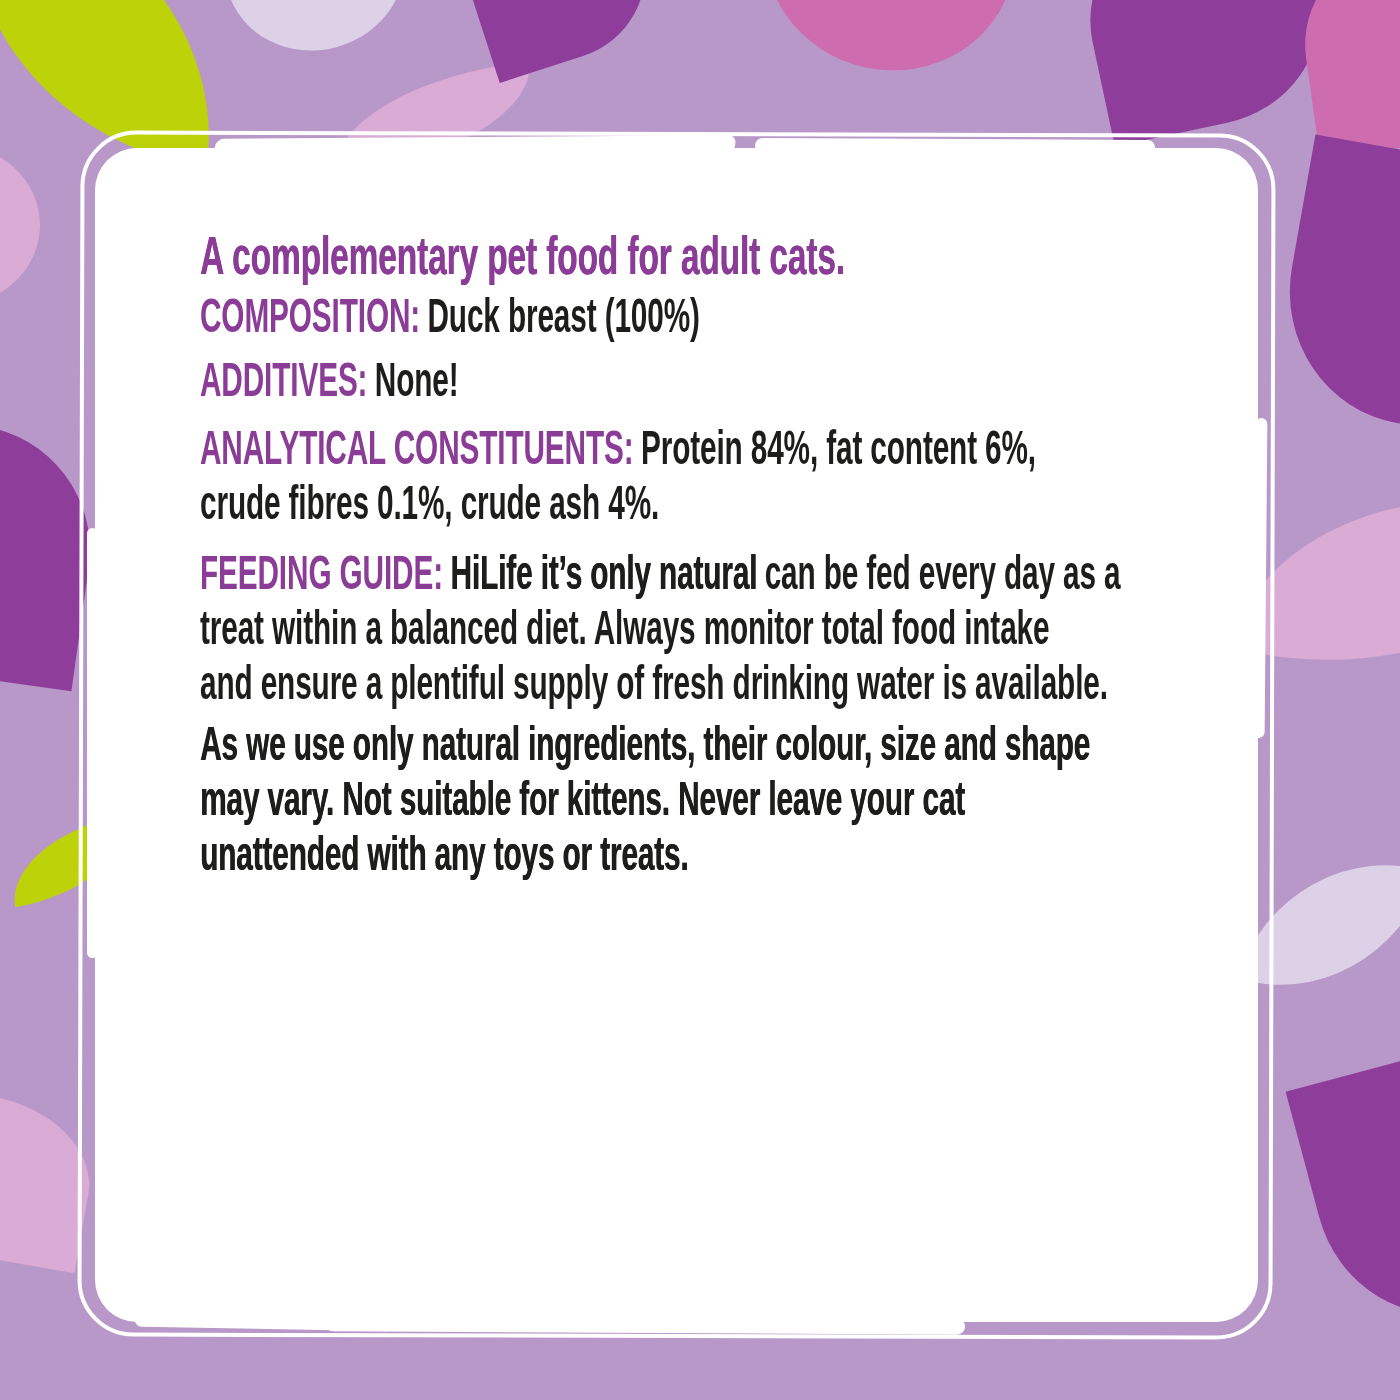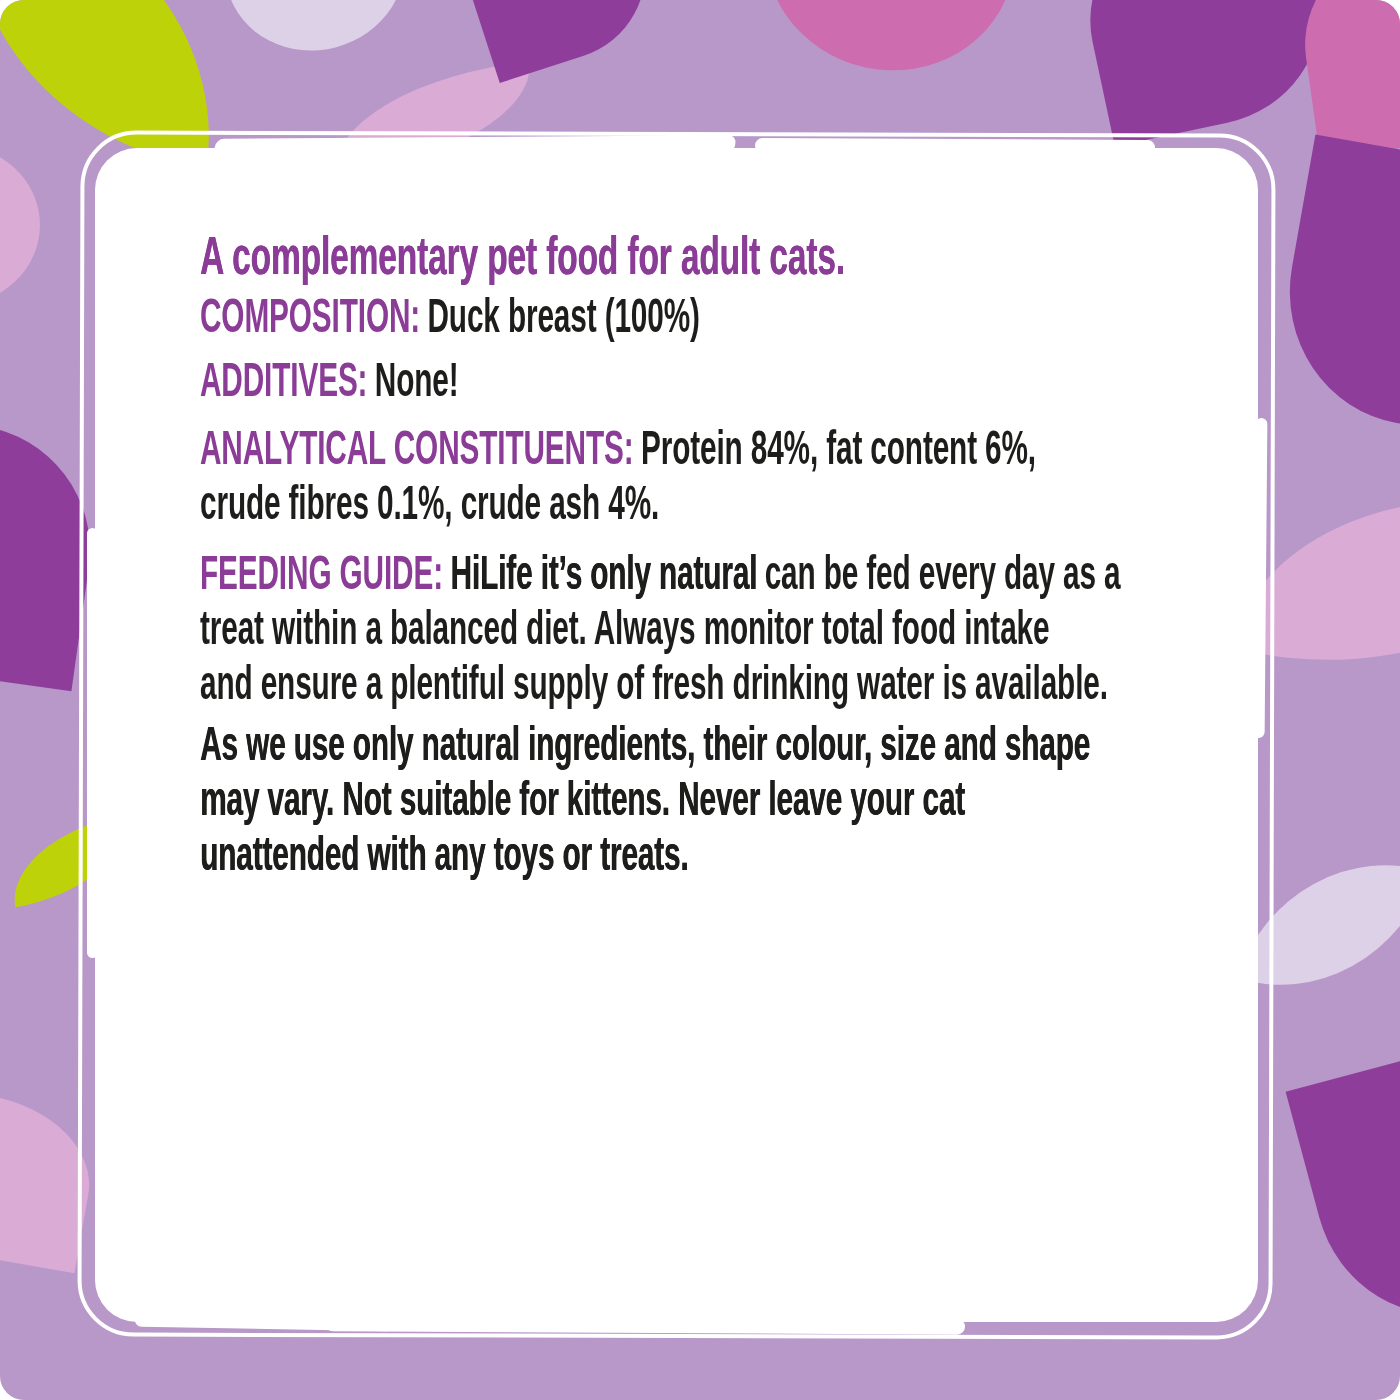--- a/index.html
+++ b/index.html
@@ -1,20 +1,19 @@
 <!DOCTYPE html>
 <html><head>
 <meta charset="utf-8">
 <style>
   html,body{margin:0;padding:0;}
   body{font-family:"Liberation Sans",sans-serif;}
   .stage{
     position:relative;width:1400px;height:1400px;overflow:hidden;
     background:#b897c9;
-    border-radius:24px;
   }
   
   .leaf{position:absolute;}
   .lf-dark{background:#8e3d9a;}
   .lf-magenta{background:#cd6cae;}
   .lf-lightpink{background:#d9abd5;}
   .lf-pale{background:#ddd1e8;}
   .lf-lime{background:#bed20a;}
 
   .l1{left:-45px;top:-95px;width:270px;height:245px;border-radius:0 100% 0 100%;transform:rotate(8deg);}

